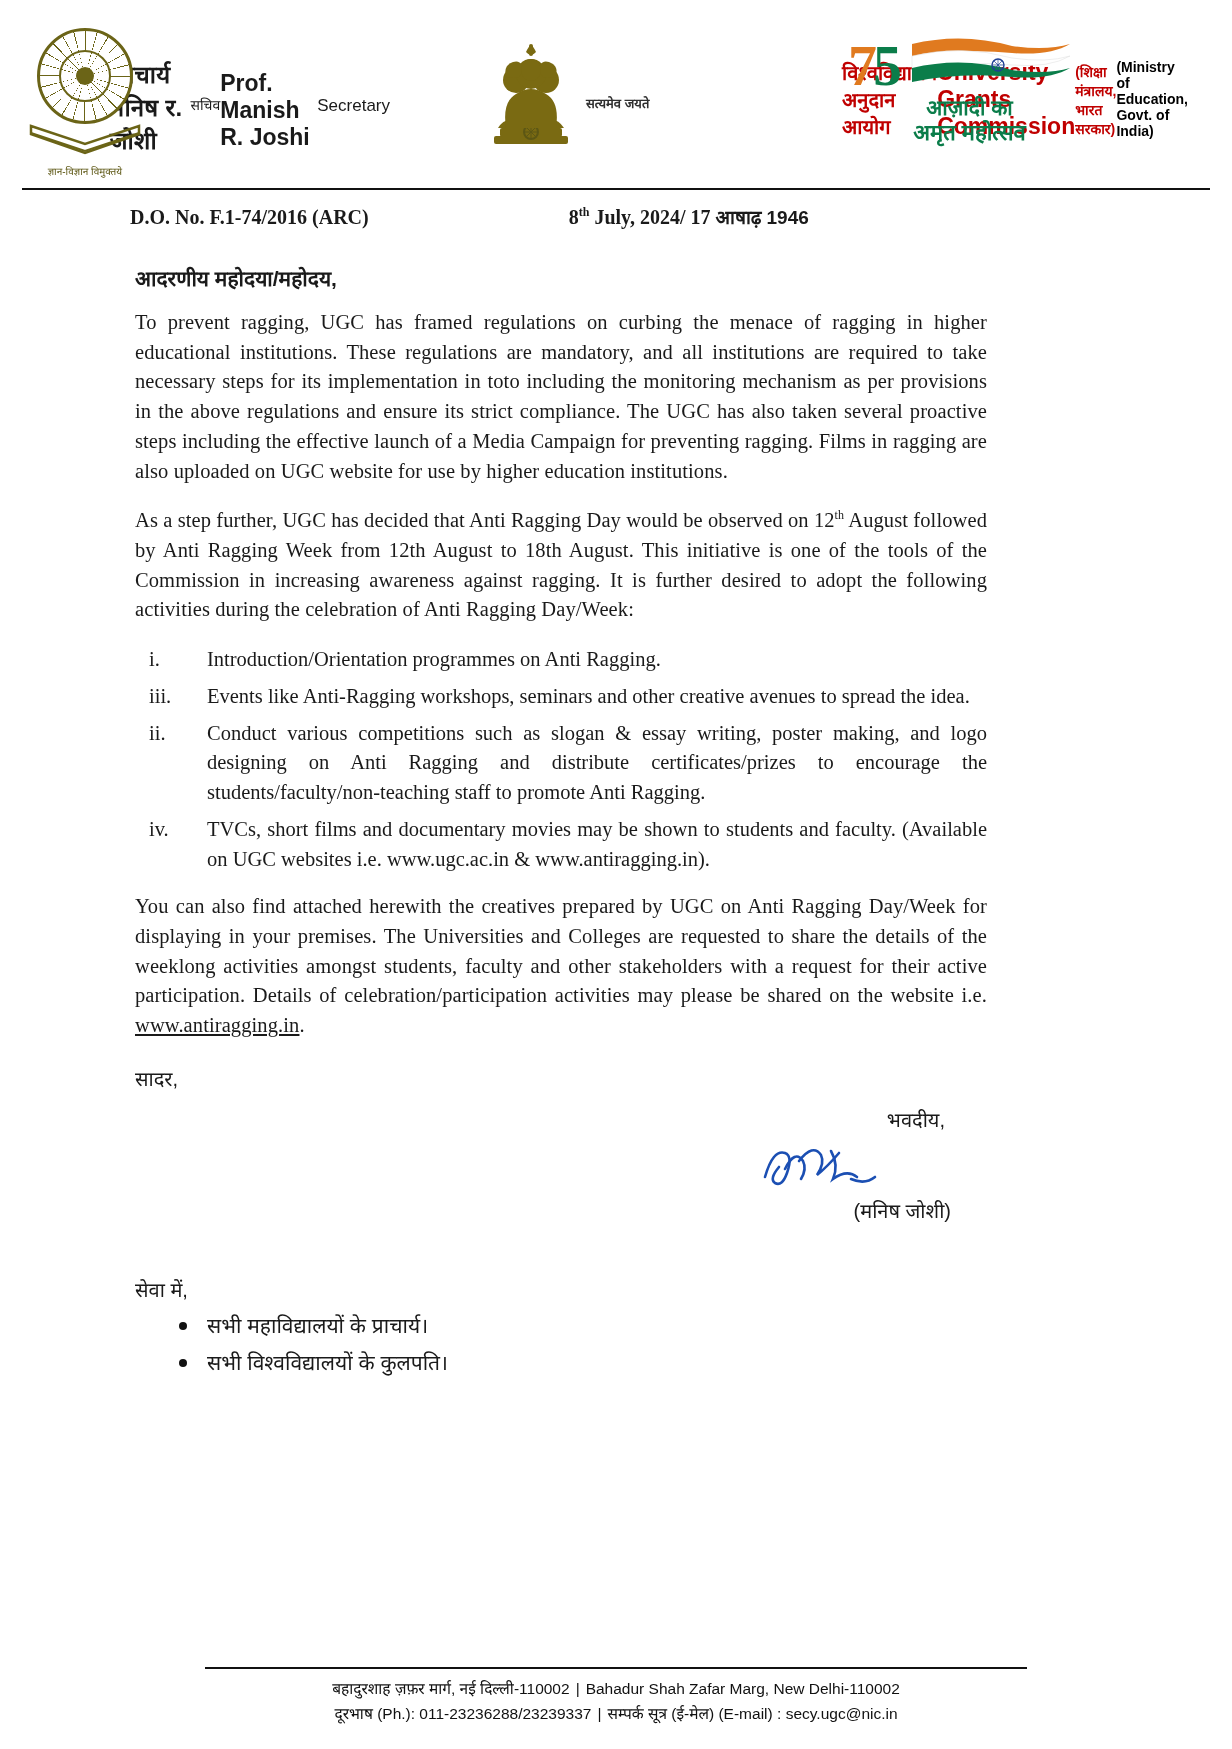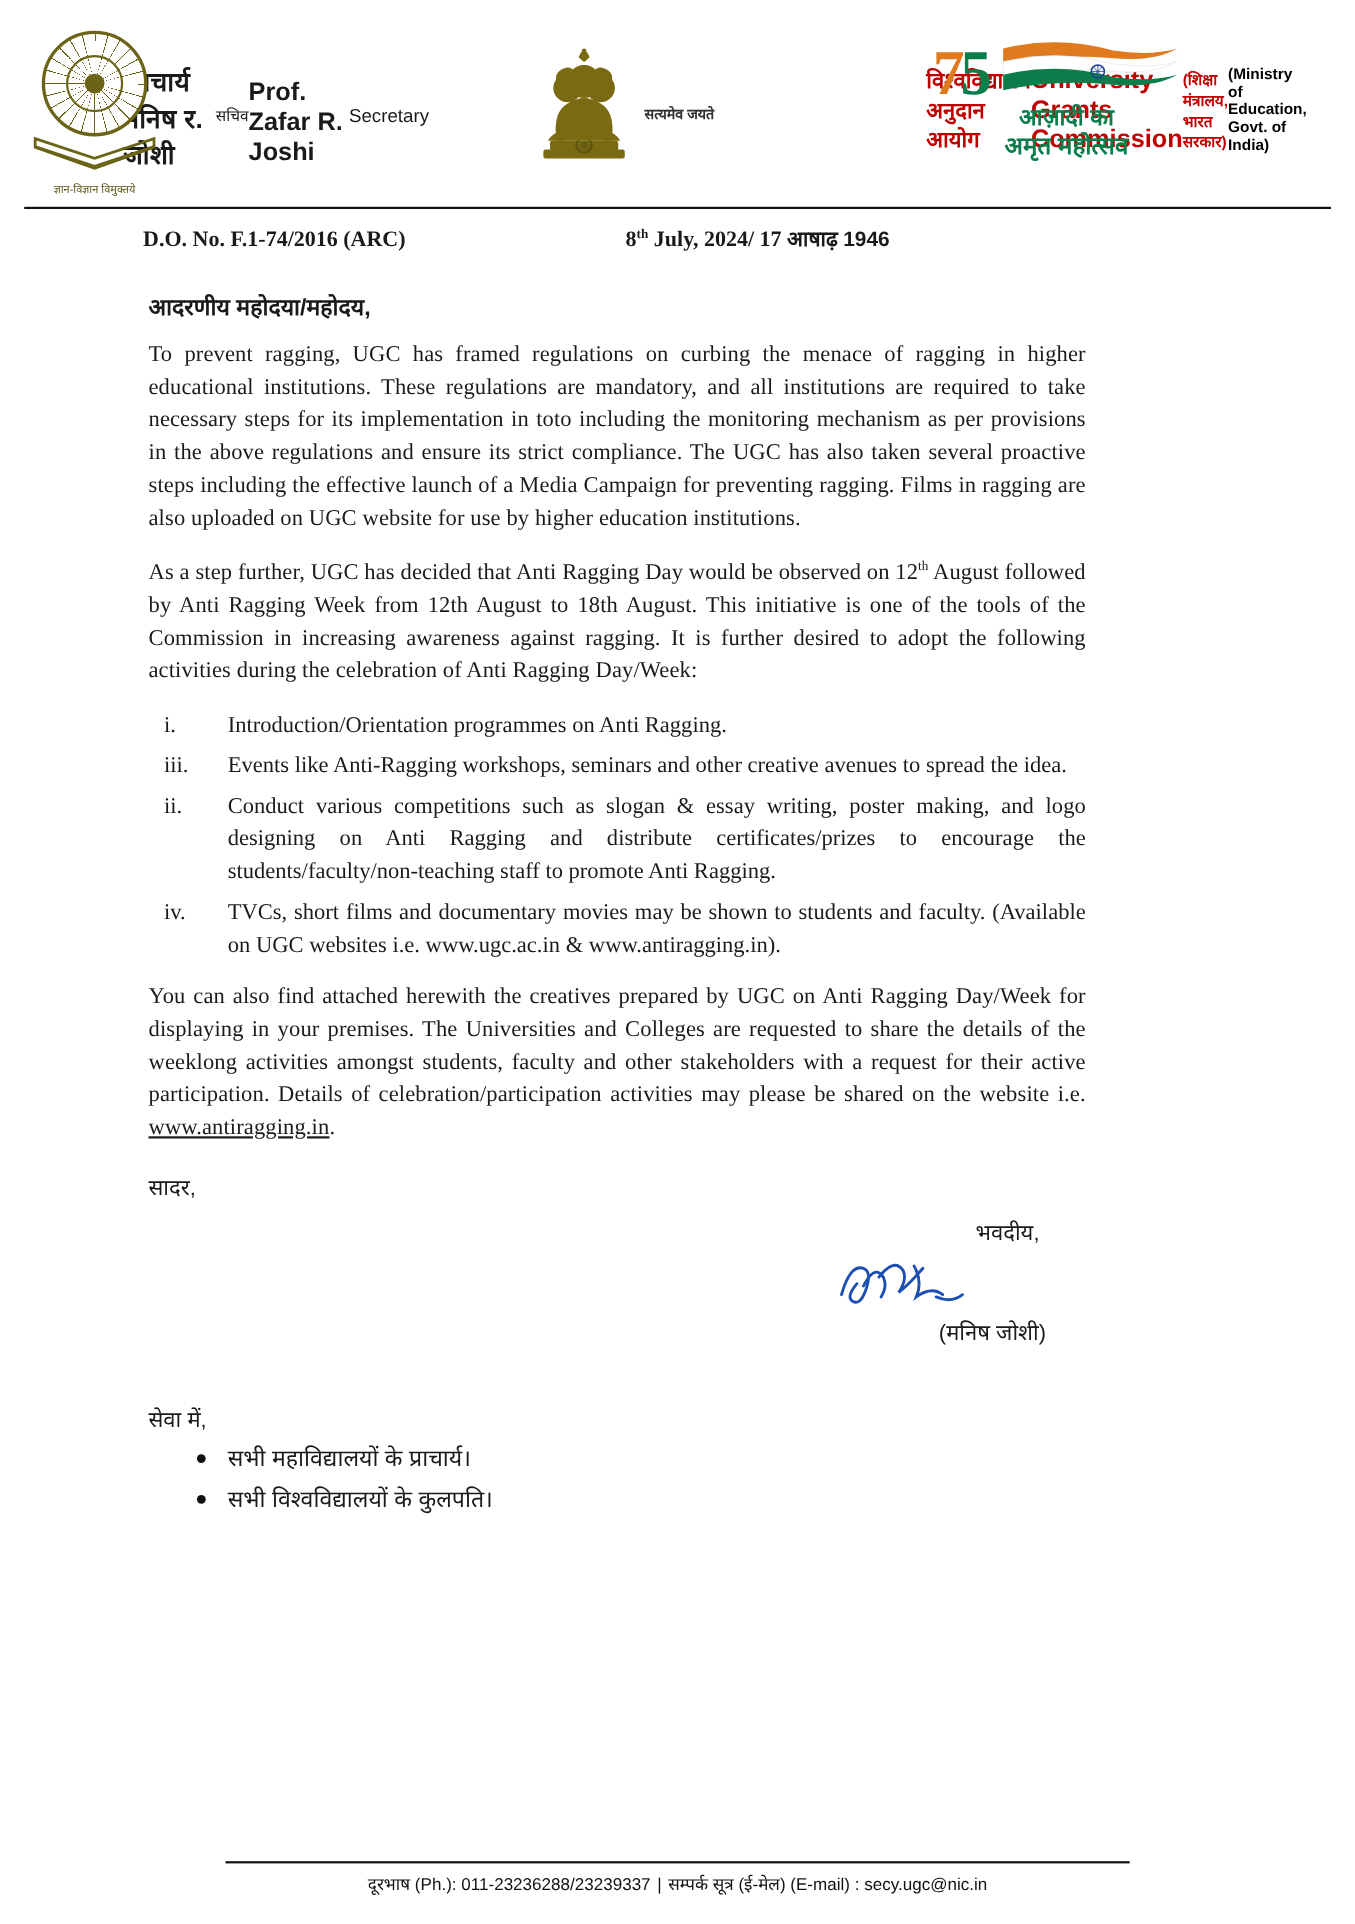--- a/index.html
+++ b/index.html
@@ -365,21 +365,21 @@
         <div class="book-shape">
           <svg width="112" height="34" viewBox="0 0 112 34">
             <path d="M2 4 L56 22 L110 4 L110 12 L56 31 L2 12 Z" fill="none" stroke="#6b6417" stroke-width="2.5"></path>
             <path d="M2 11 L56 29 L110 11" fill="none" stroke="#6b6417" stroke-width="2"></path>
           </svg>
         </div>
         <div class="chakra-motto">ज्ञान-विज्ञान विमुक्तये</div>
       </div>
       <div class="name-hi">आचार्य मनिष र. जोशी</div>
       <div class="desig-hi">सचिव</div>
-      <div class="name-en">Prof. Zafar R. Joshi</div>
+      <div class="name-en">Prof. Manish R. Joshi</div>
       <div class="desig-en">Secretary</div>
     </div>
 
     <div class="header-col header-center">
       <div class="emblem">
         <svg width="110" height="130" viewBox="0 0 110 130">
           <g fill="#7a6a12">
 
             <rect x="18" y="100" width="74" height="8" rx="2"></rect>
             <rect x="24" y="92" width="62" height="9" rx="2"></rect>
@@ -511,19 +511,22 @@
         <li>सभी महाविद्यालयों के प्राचार्य।</li>
         <li>सभी विश्वविद्यालयों के कुलपति।</li>
       </ul>
     </div>
   </div>
 
   <div class="footer">
     <div class="footer-rule"></div>
     <div class="footer-lines">
       <div>
+        <span>बहादुरशाह ज़फ़र मार्ग, नई दिल्ली-110002</span><span class="sep">|</span><span>Bahadur Shah Zafar Marg, New Delhi-110002</span>
+      </div>
+      <div>
         <span>दूरभाष (Ph.): 011-23236288/23239337</span><span class="sep">|</span><span>सम्पर्क सूत्र (ई-मेल) (E-mail) :</span>
         <span>secy.ugc@nic.in</span>
       </div>
     </div>
   </div>
 
 </div>
 
 </body></html>

